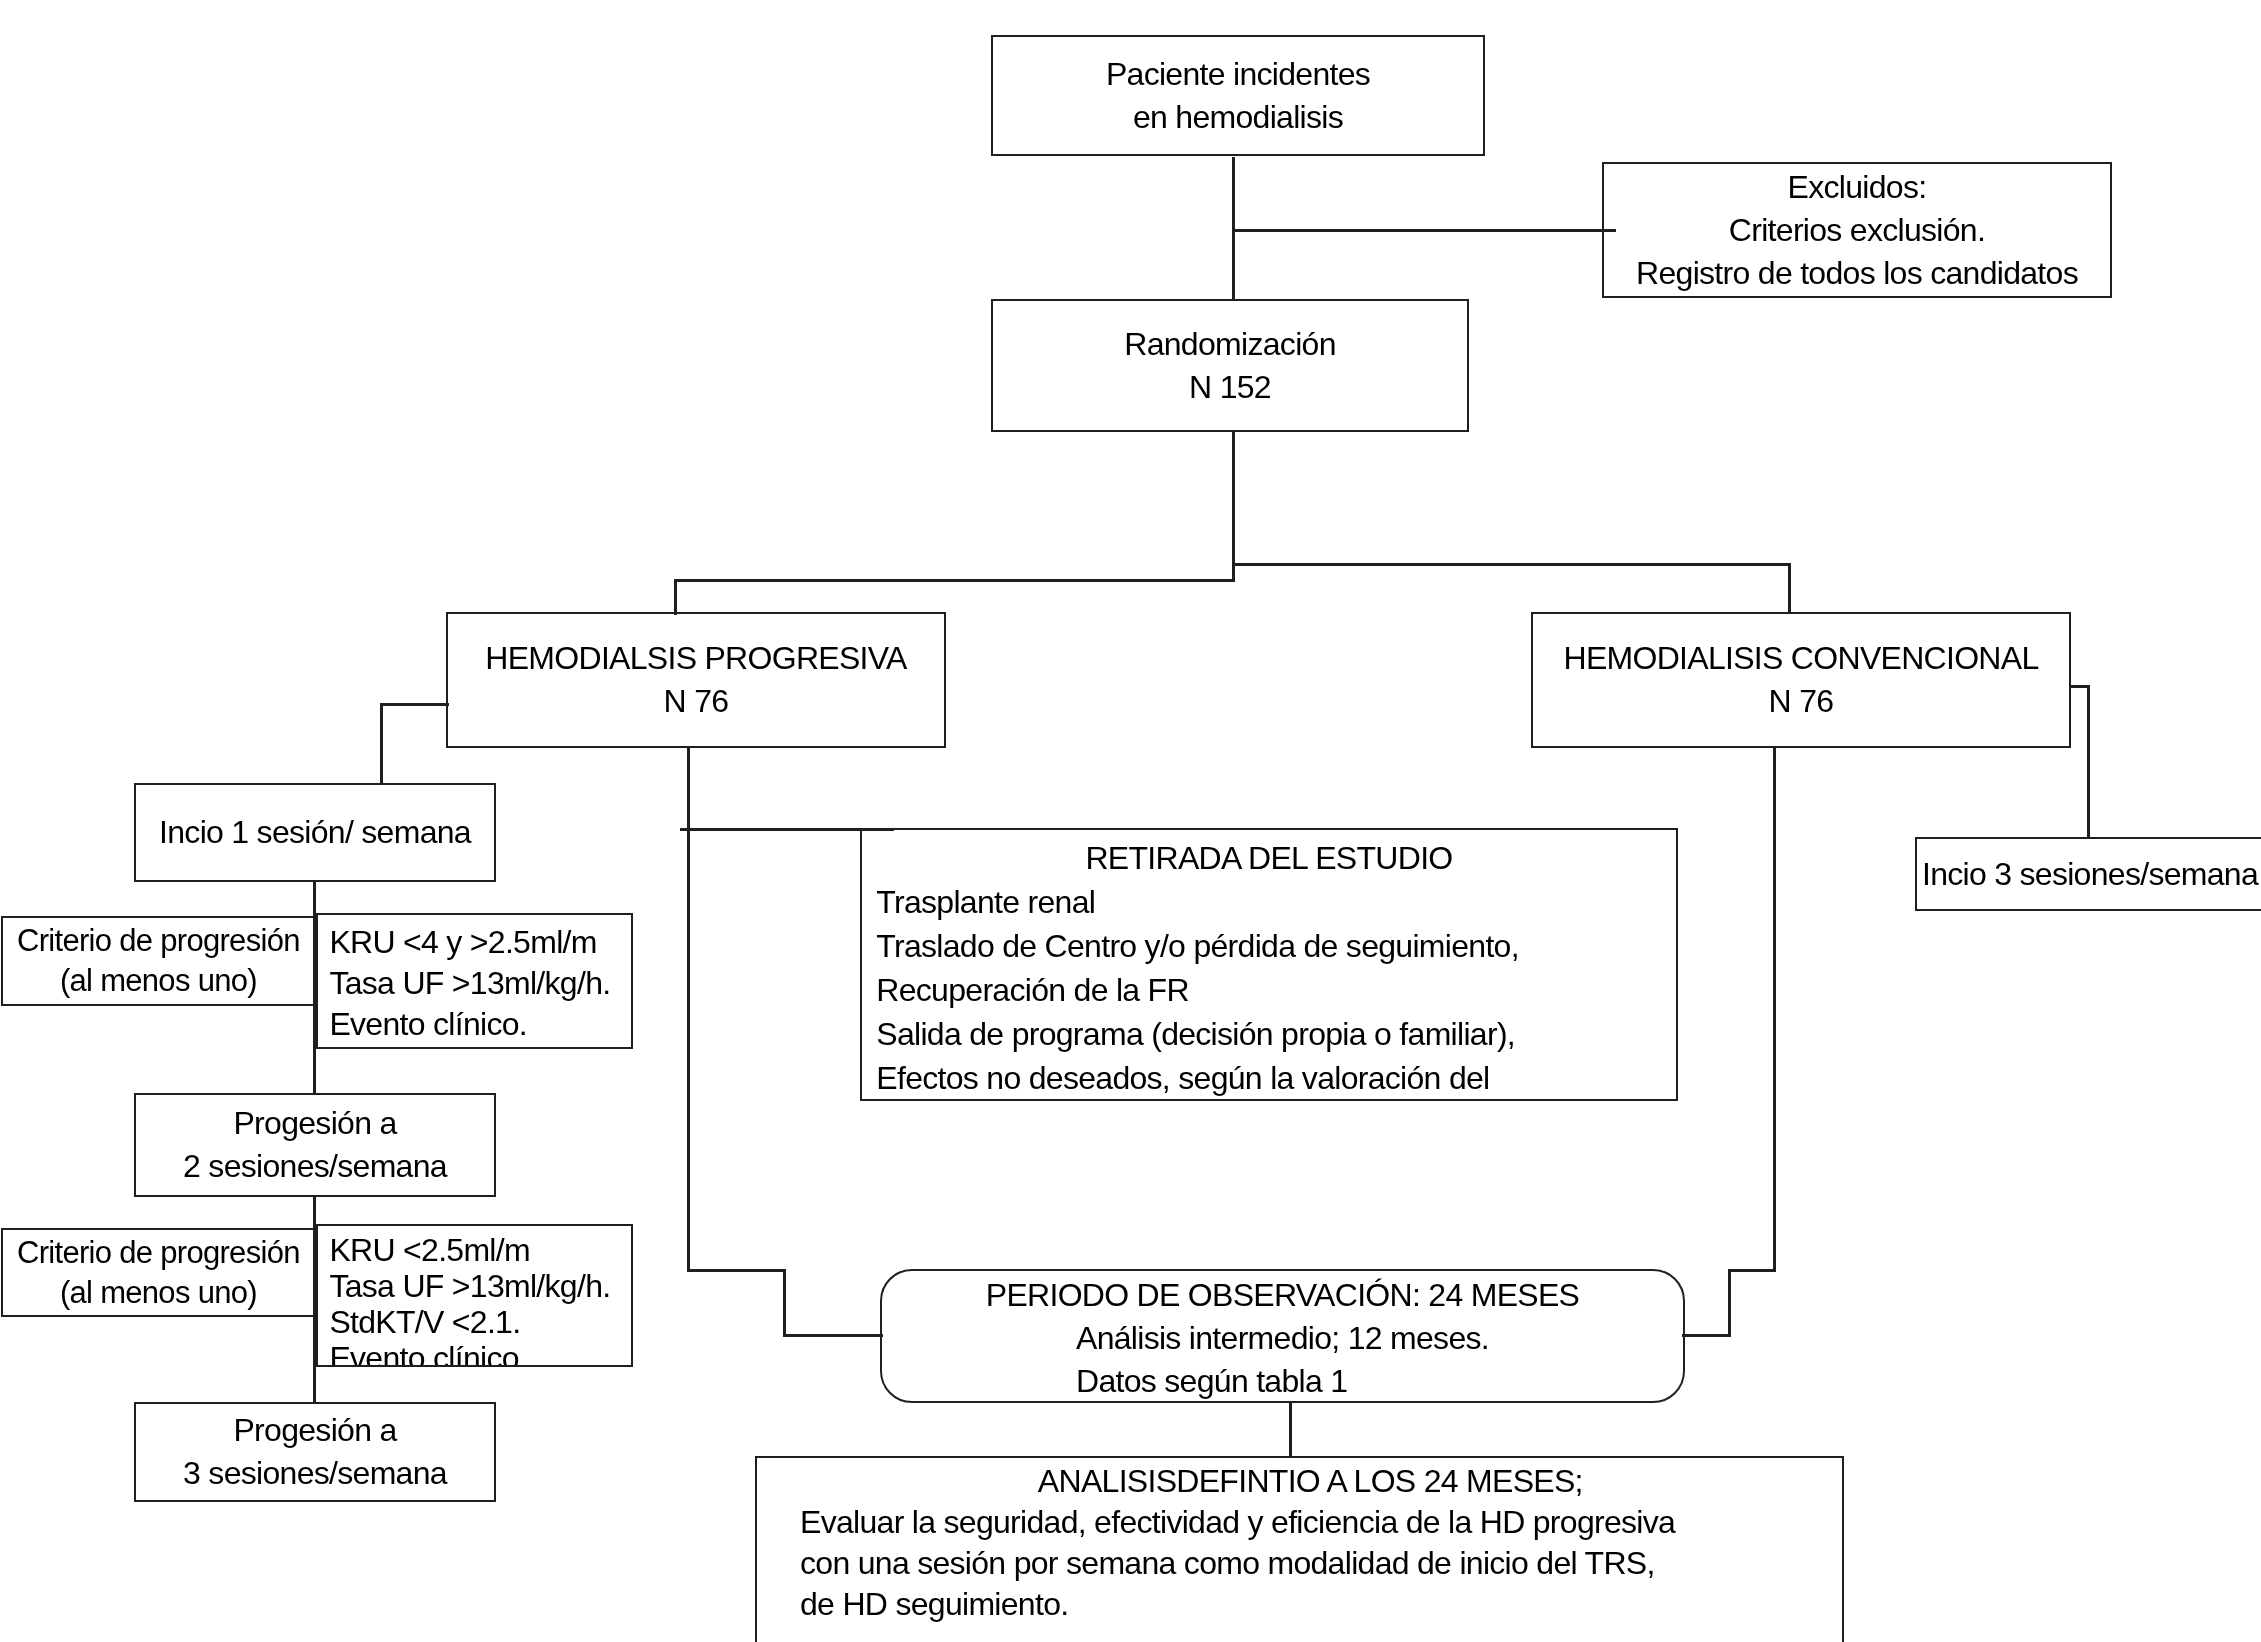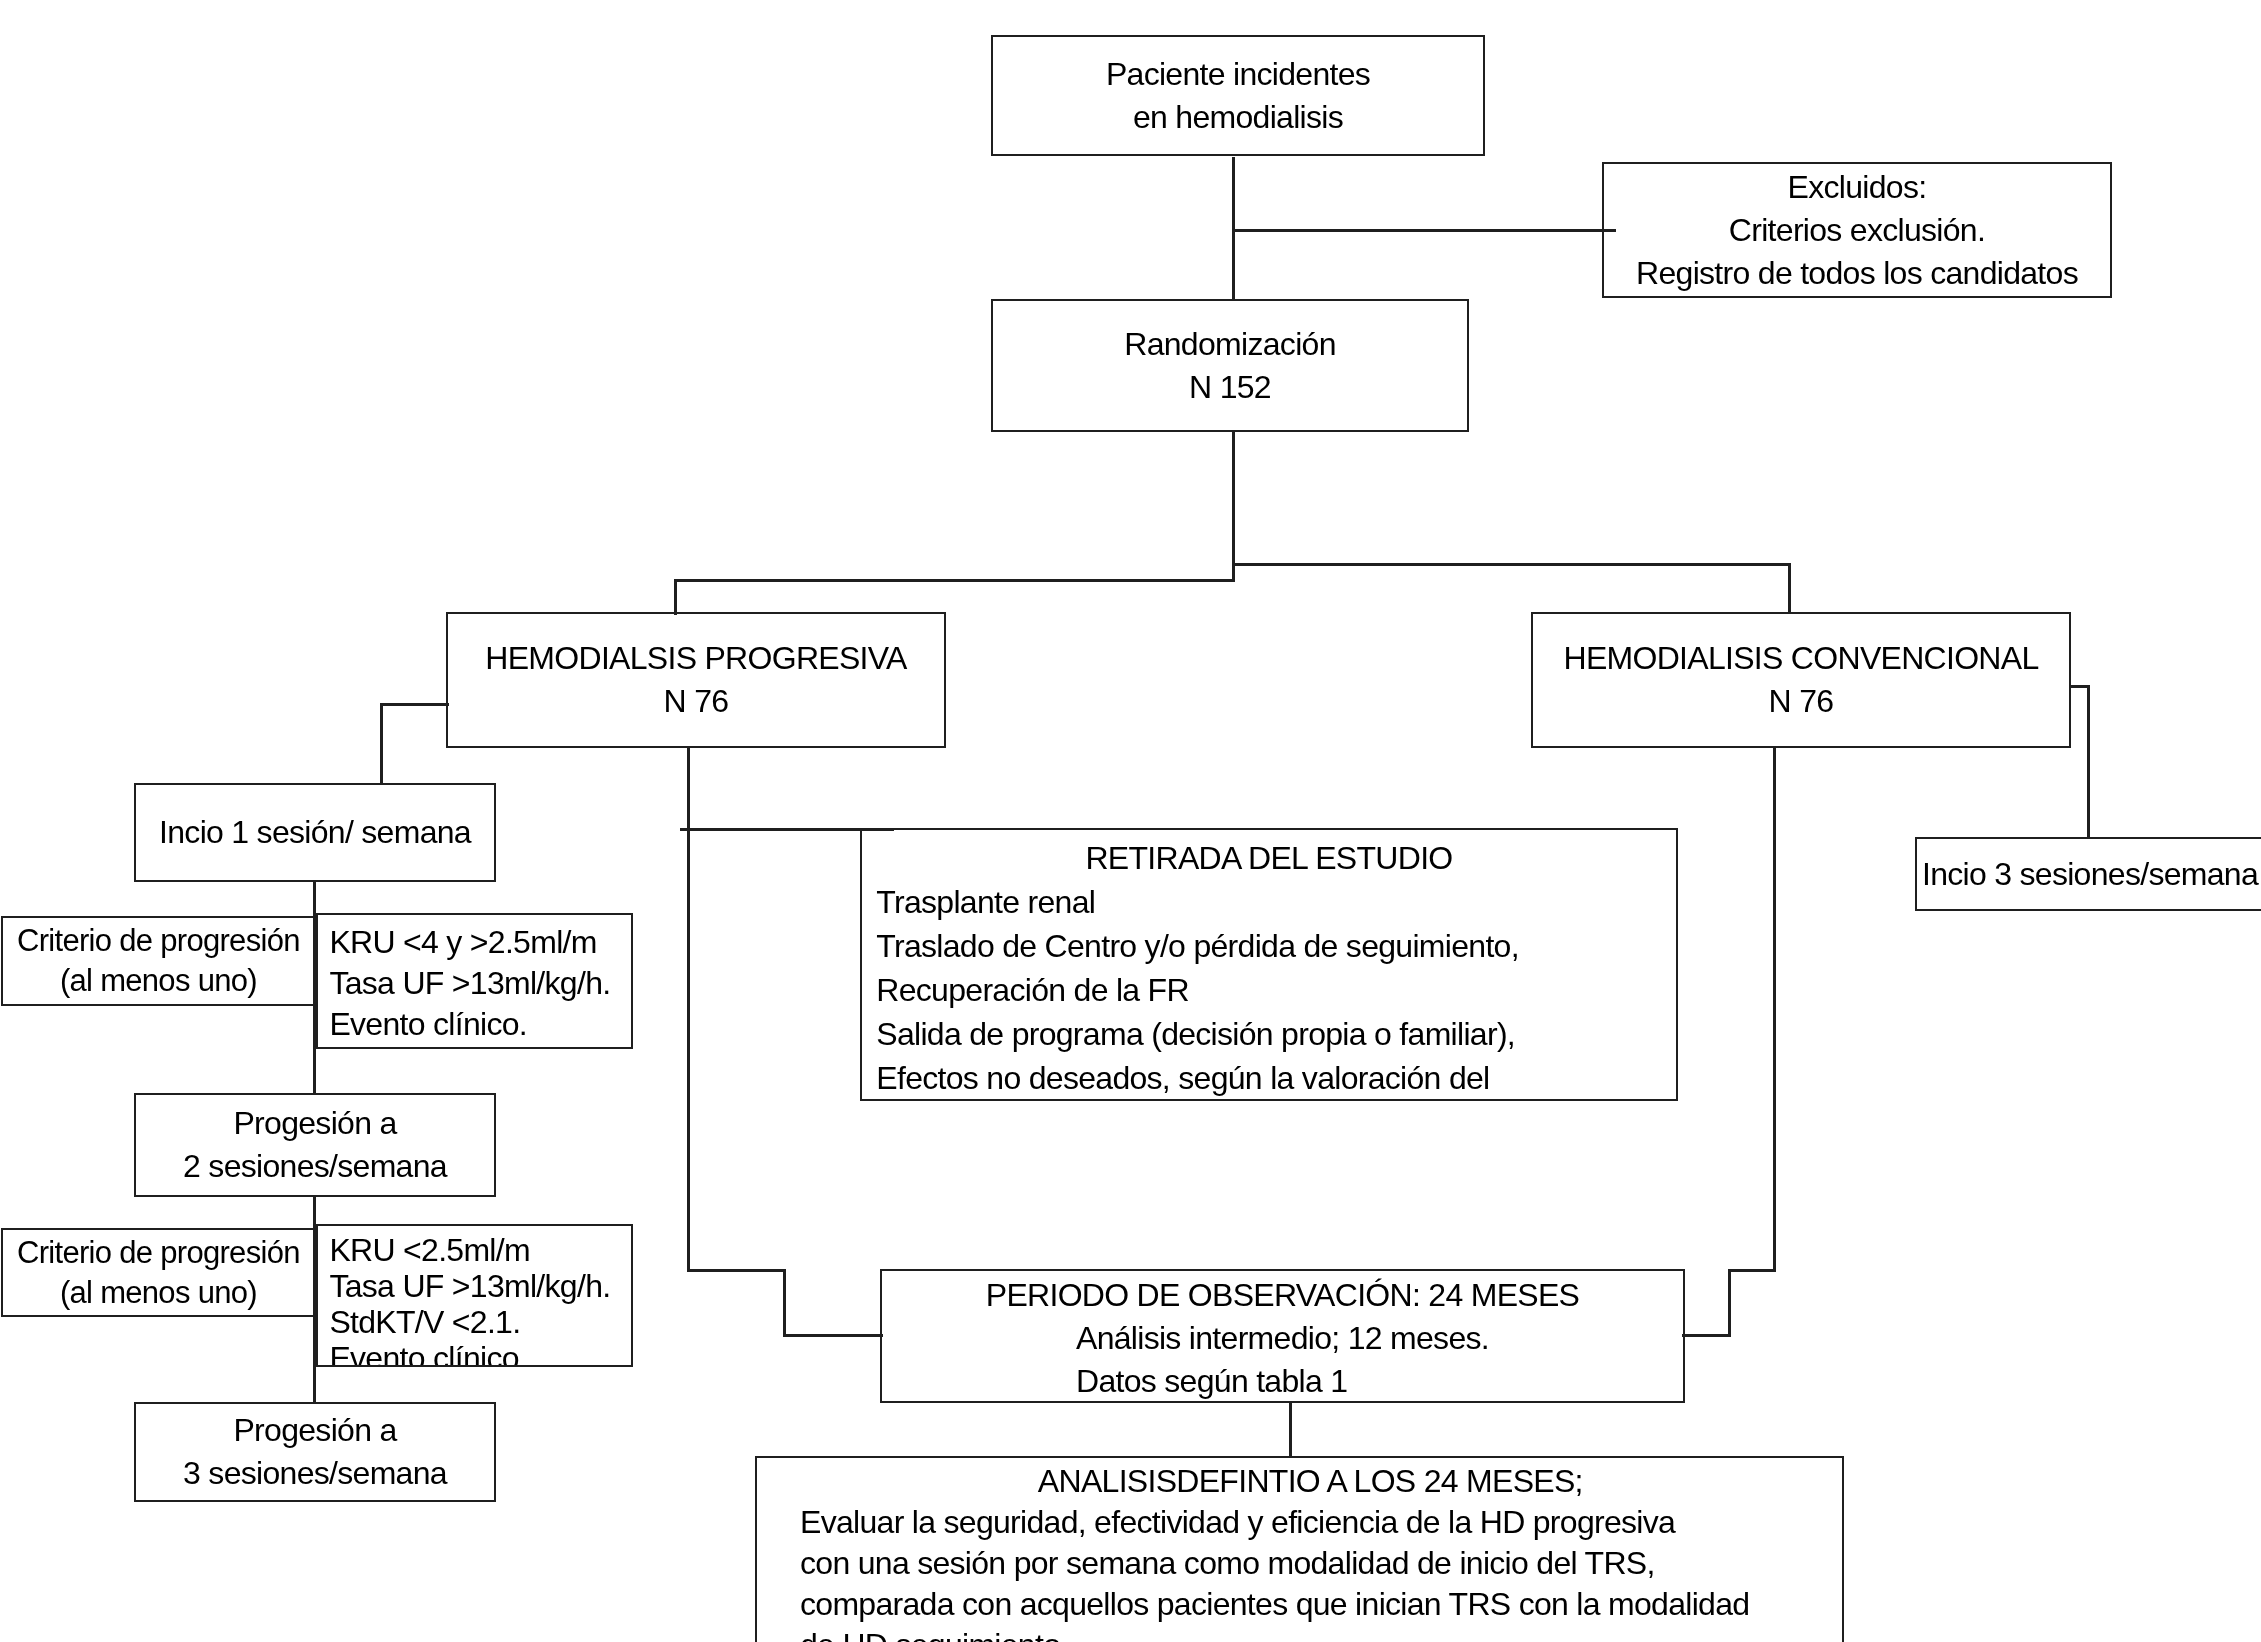--- a/index.html
+++ b/index.html
@@ -39,21 +39,21 @@
   .b-convencional{left:1531px;top:584px;width:540px;height:136px;}
   .b-incio1{left:134px;top:755px;width:362px;height:99px;}
   .b-criterio1{left:1.4px;top:888px;width:314px;height:90px;font-size:31px;line-height:40px;}
   .b-kru1{left:316px;top:885px;width:317px;height:136px;padding:7.1px 11.4px;line-height:41px;}
   .b-retirada{left:860px;top:800px;width:818px;height:273px;padding:5.7px 14.3px;line-height:44px;}
   .b-incio3{left:1915px;top:809px;width:350px;height:74px;}
   .b-progresion2{left:134px;top:1065px;width:362px;height:104px;}
   .b-criterio2{left:1.4px;top:1200px;width:314px;height:89px;font-size:31px;line-height:40px;}
   .b-kru2{left:316px;top:1196px;width:317px;height:143px;padding:5.7px 11.4px;line-height:36px;}
   .b-progresion3{left:134px;top:1374px;width:362px;height:100px;}
-  .b-periodo{left:880px;top:1241px;width:805px;height:134px;padding-top:2.9px;text-align:center;}
+  .b-periodo{left:880px;top:1241px;width:805px;height:134px;padding-top:2.9px;text-align:center;border-radius:32px;}
   .b-analisis{left:755px;top:1428px;width:1089px;height:208px;padding:2.9px 21.4px 0 43px;line-height:41px;}
 
   .rt-title{text-align:center;}
   .inner-left{display:inline-block;text-align:left;}
   .an-title{text-align:center;}
 </style>
 </head>
 <body>
 
 <div class="canvas">
@@ -139,21 +139,20 @@
     <div class="inner-left">
       <div>Análisis intermedio; 12 meses.</div>
       <div>Datos según tabla 1</div>
     </div>
   </div>
 
   <div class="box b-analisis">
     <div class="an-title">ANALISISDEFINTIO A LOS 24 MESES;</div>
     <div>Evaluar la seguridad, efectividad y eficiencia de la HD progresiva</div>
     <div>con una sesión por semana como modalidad de inicio del TRS,</div>
-    <div>comparada con acquellos pacientes que inician TRS con la modalidad</div>
     <div>de HD seguimiento.</div>
   </div>
 
   <div class="vline" style="left:1232px;top:129px;height:142px;"></div>
   <div class="hline" style="left:1232px;top:201px;width:384px;"></div>
 
   <div class="vline" style="left:1232px;top:403px;height:135px;"></div>
   <div class="hline" style="left:1232px;top:535px;width:559px;"></div>
   <div class="hline" style="left:674px;top:551px;width:560px;"></div>
   <div class="vline" style="left:1232px;top:535px;height:18.6px;"></div>

